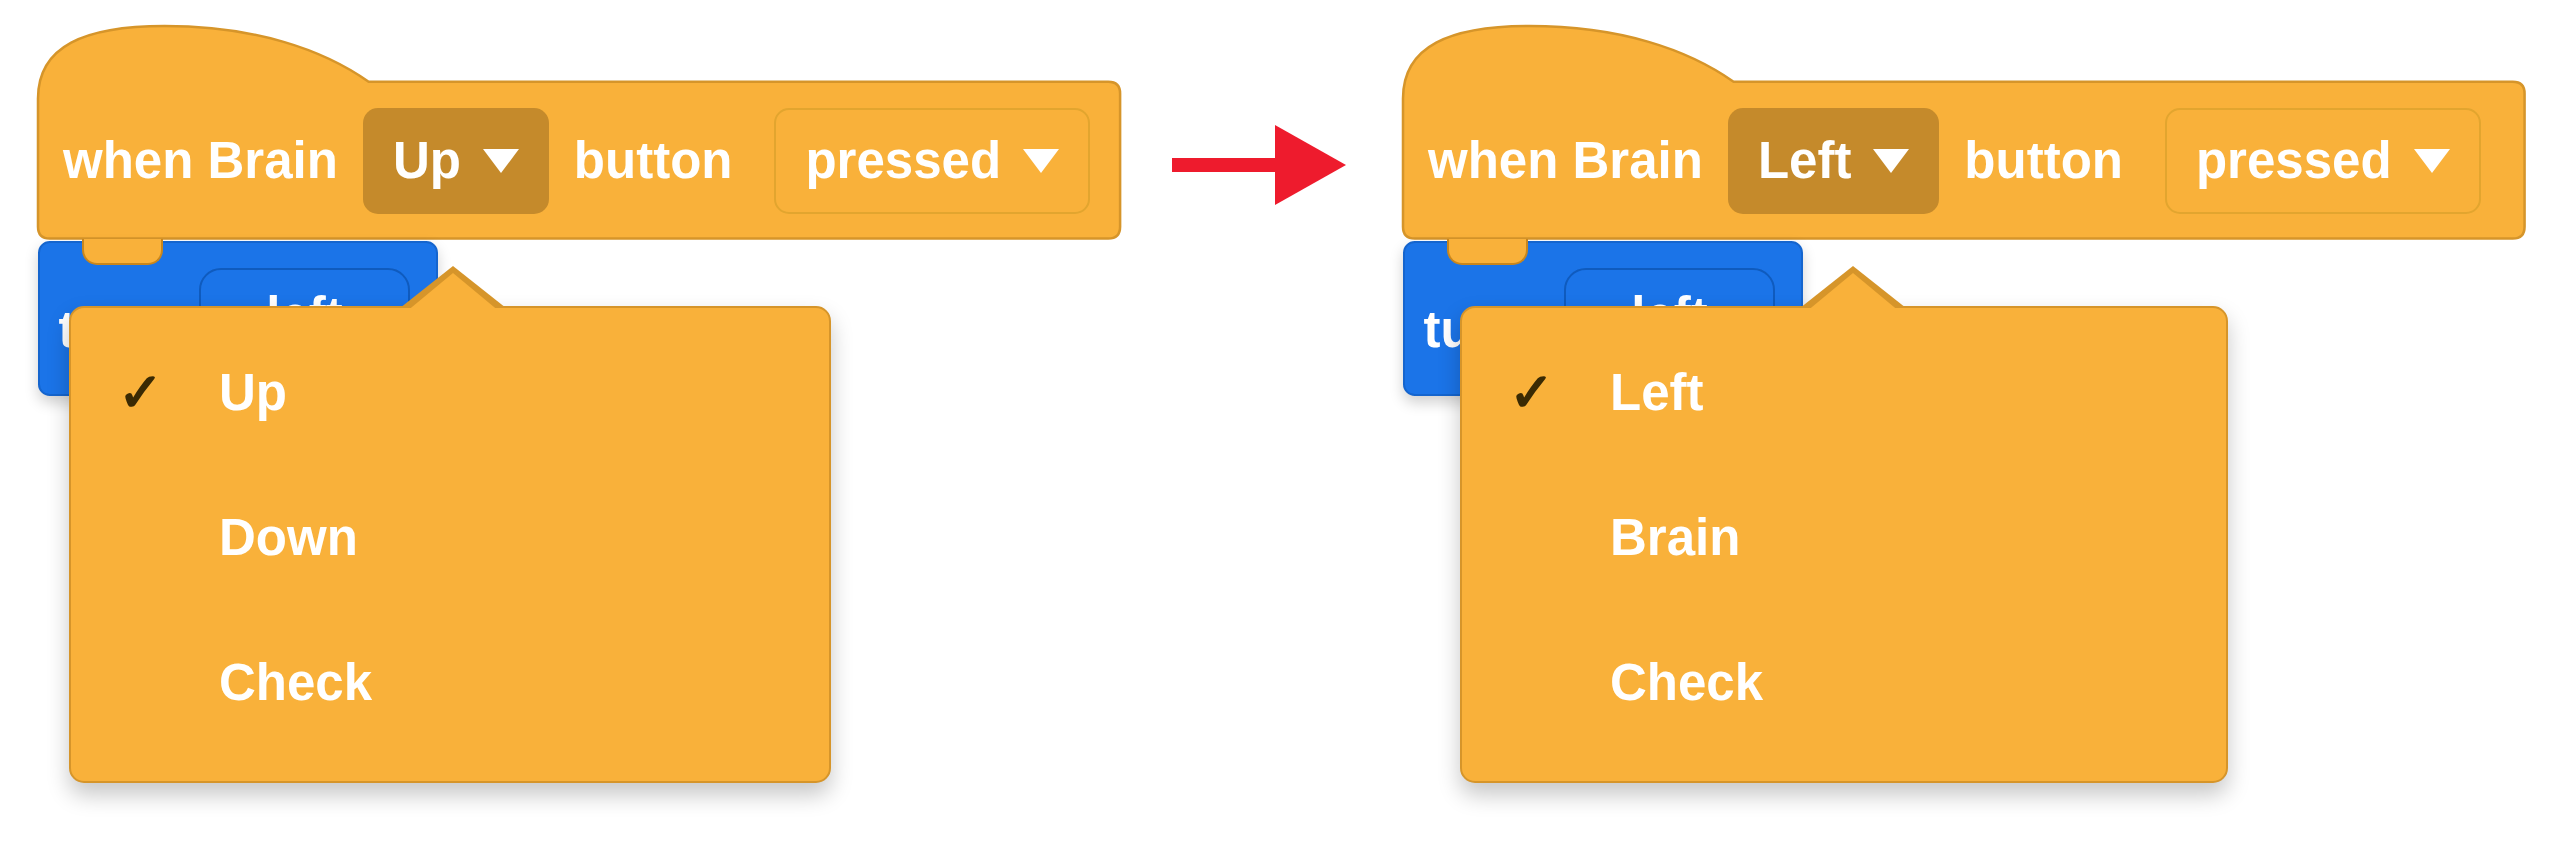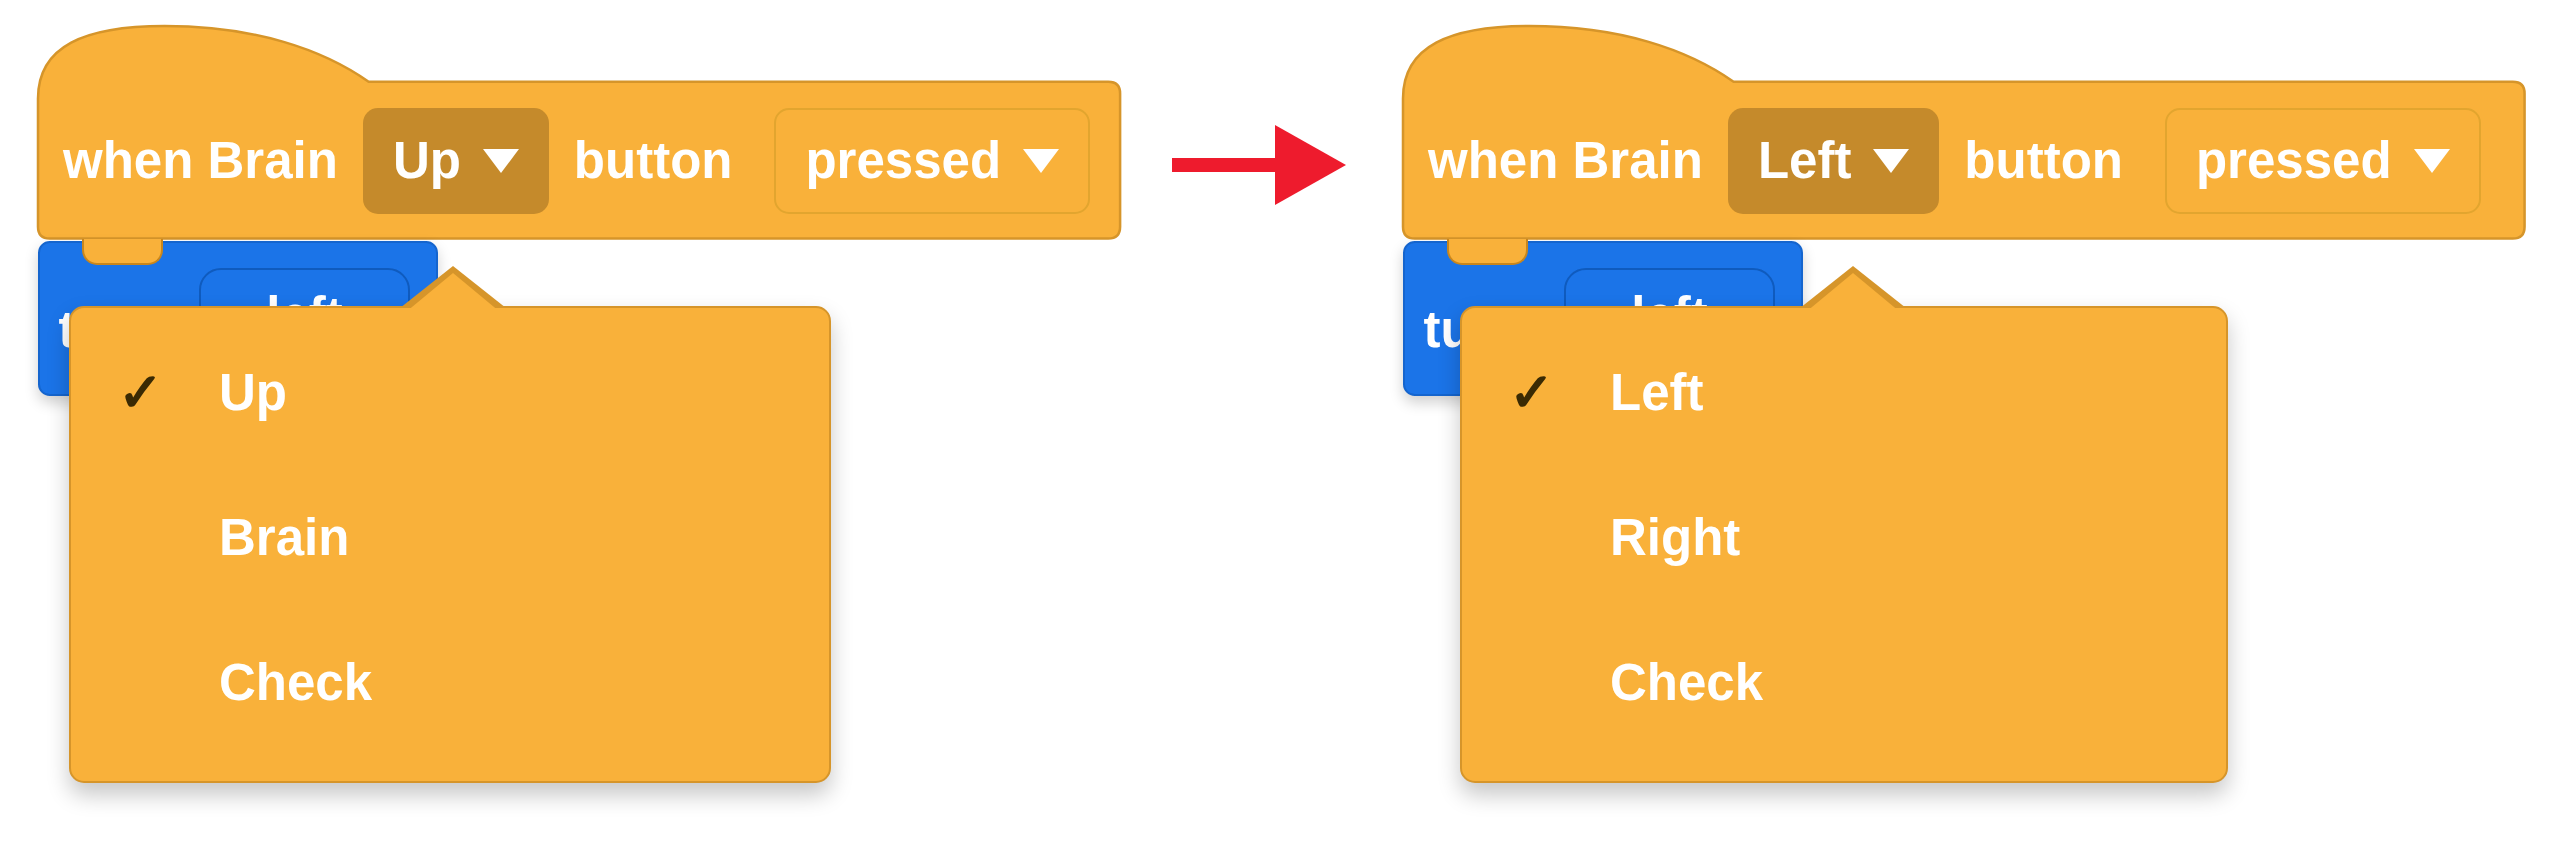--- a/index.html
+++ b/index.html
@@ -135,21 +135,21 @@
 
     <div class="popup">
       <span class="caret-outer"></span>
       <span class="caret-inner"></span>
       <div class="menu-item">
         <span class="check">✓</span>
         <span class="mlabel">Up</span>
       </div>
       <div class="menu-item">
         <span class="check"></span>
-        <span class="mlabel">Brain</span>
+        <span class="mlabel">Down</span>
       </div>
       <div class="menu-item">
         <span class="check"></span>
         <span class="mlabel">Check</span>
       </div>
     </div>
   </section>
 
   <div class="arrow">
     <span class="arrow-tail"></span>
@@ -187,21 +187,21 @@
 
     <div class="popup">
       <span class="caret-outer"></span>
       <span class="caret-inner"></span>
       <div class="menu-item">
         <span class="check">✓</span>
         <span class="mlabel">Left</span>
       </div>
       <div class="menu-item">
         <span class="check"></span>
-        <span class="mlabel">Right</span>
+        <span class="mlabel">Brain</span>
       </div>
       <div class="menu-item">
         <span class="check"></span>
         <span class="mlabel">Check</span>
       </div>
     </div>
   </section>
 
 </div>
 

